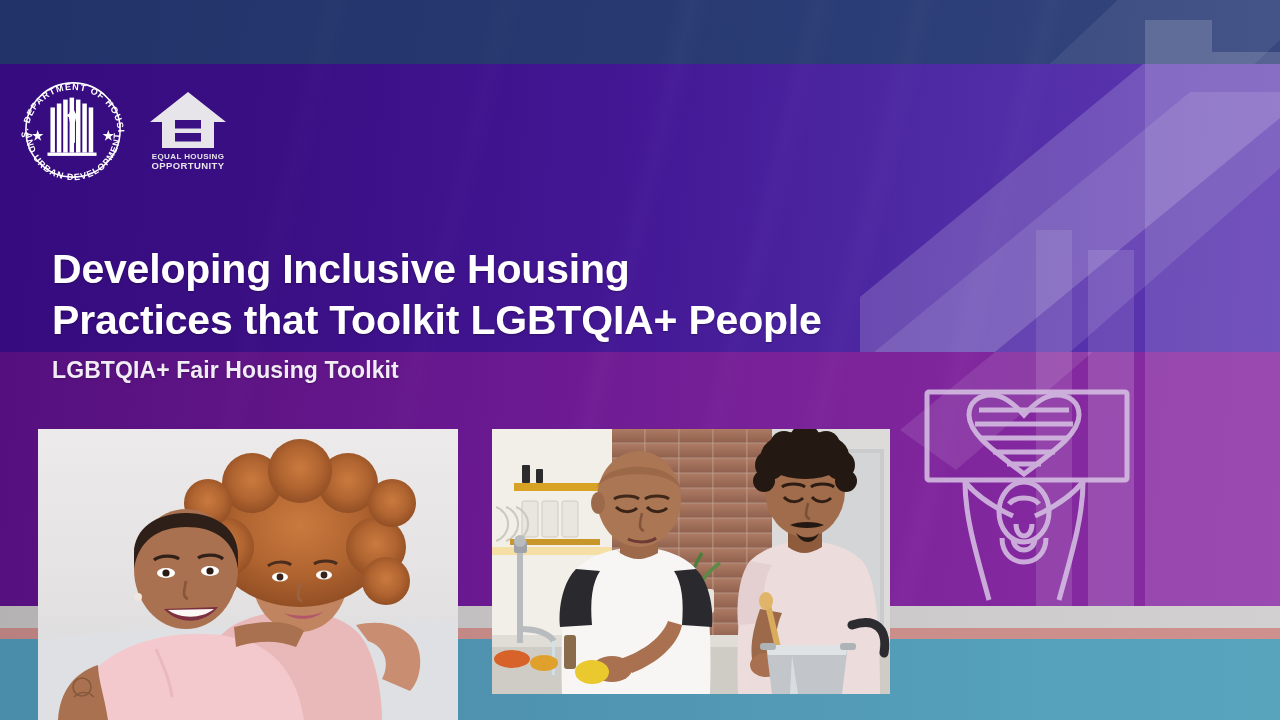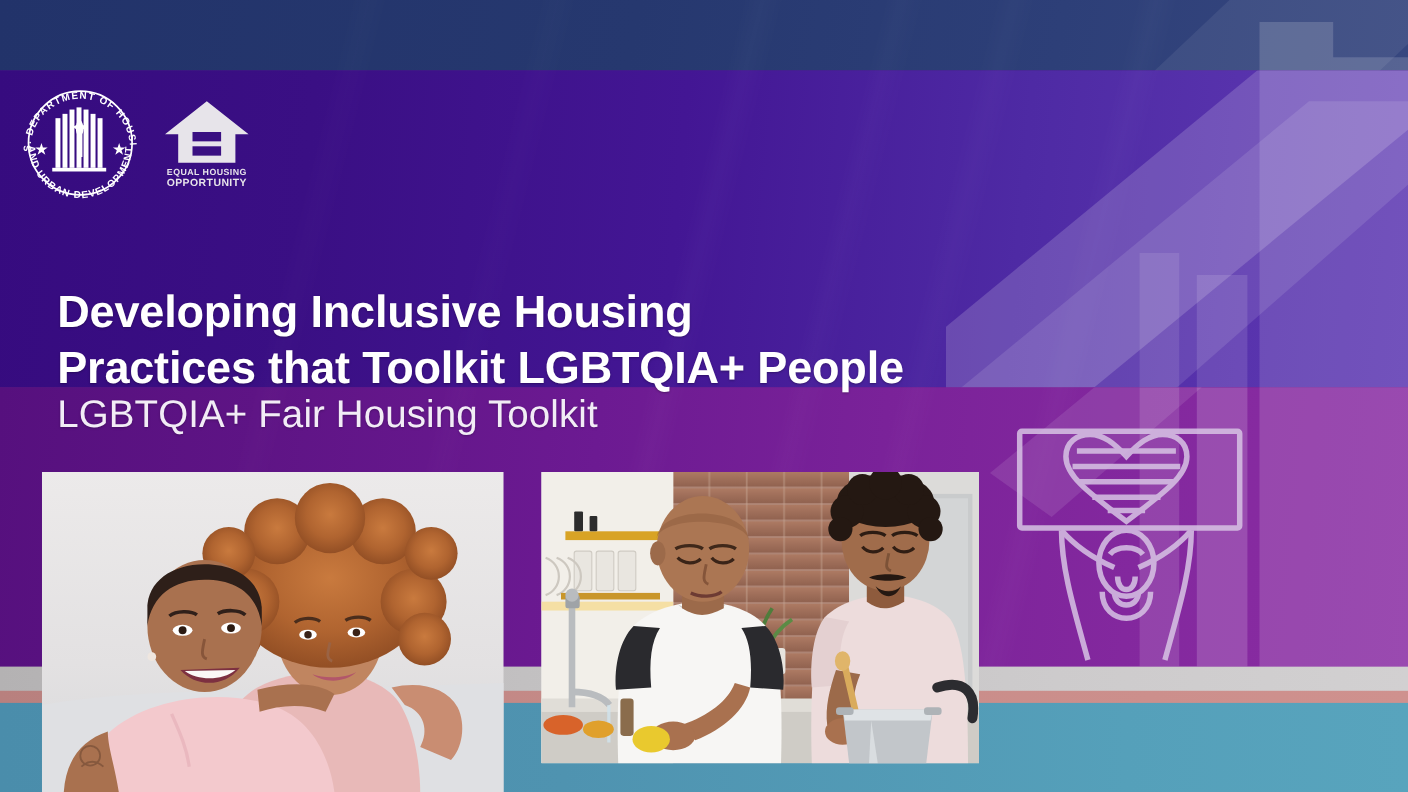--- a/index.html
+++ b/index.html
@@ -61,27 +61,26 @@
   .hud-seal{ width:118px; height:104px; }
   .eho-logo{ width:80px; height:84px; }
 
   
   .title{
     position:absolute; left:52px; top:244px; width:1070px;
     color:#ffffff;
     font-size:41px; font-weight:bold; line-height:1.25;
     letter-spacing:-0.2px;
     text-shadow:0 1px 2px rgba(0,0,0,.30);
-    margin-top:14px;
   }
   .title .l2{ display:block; }
   .subtitle{
     position:absolute; left:52px; top:357px;
     color:#f2ecf6;
-    font-size:35px; font-weight:400; letter-spacing:.1px;
+    font-size:23px; font-weight:700; letter-spacing:.1px;
     text-shadow:0 1px 2px rgba(0,0,0,.25);
   }
 
   
   .photo{ position:absolute; overflow:hidden; }
   .photo-left{ left:38px; top:429px; width:420px; height:291px; }
   .photo-right{ left:492px; top:429px; width:398px; height:265px; }
 
   .ph-canvas{ position:absolute; inset:0; }
 </style>

